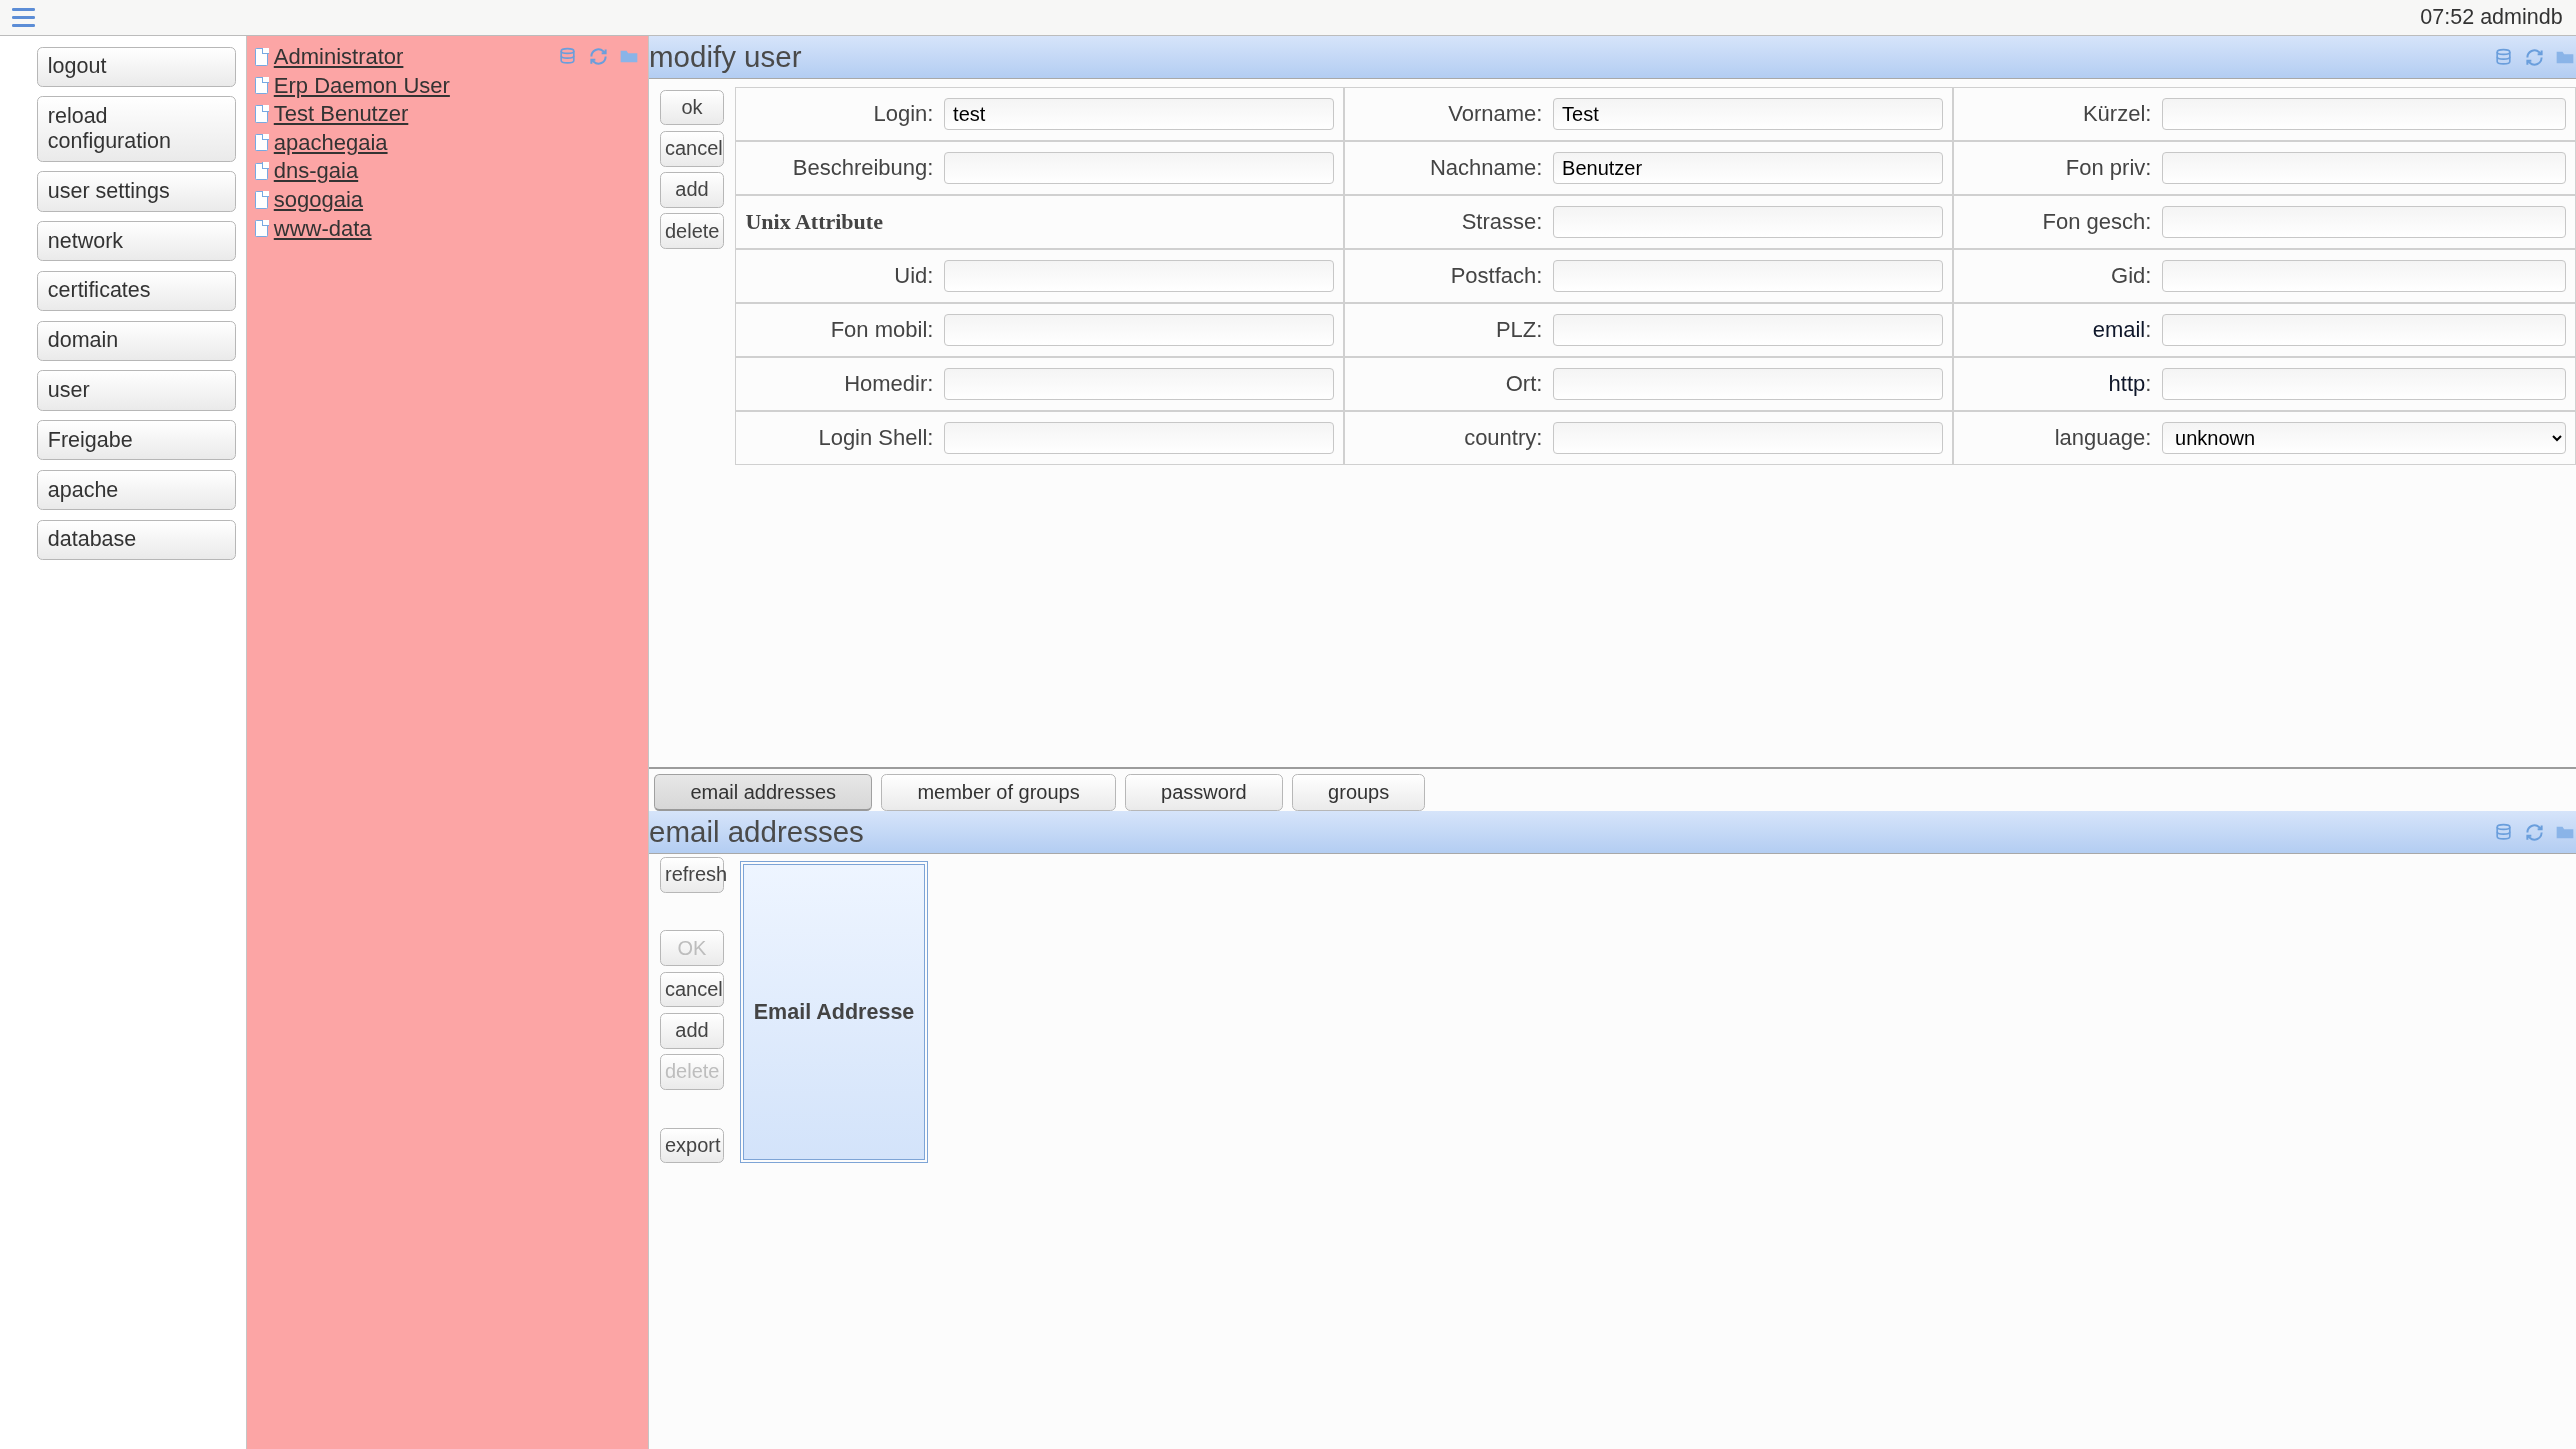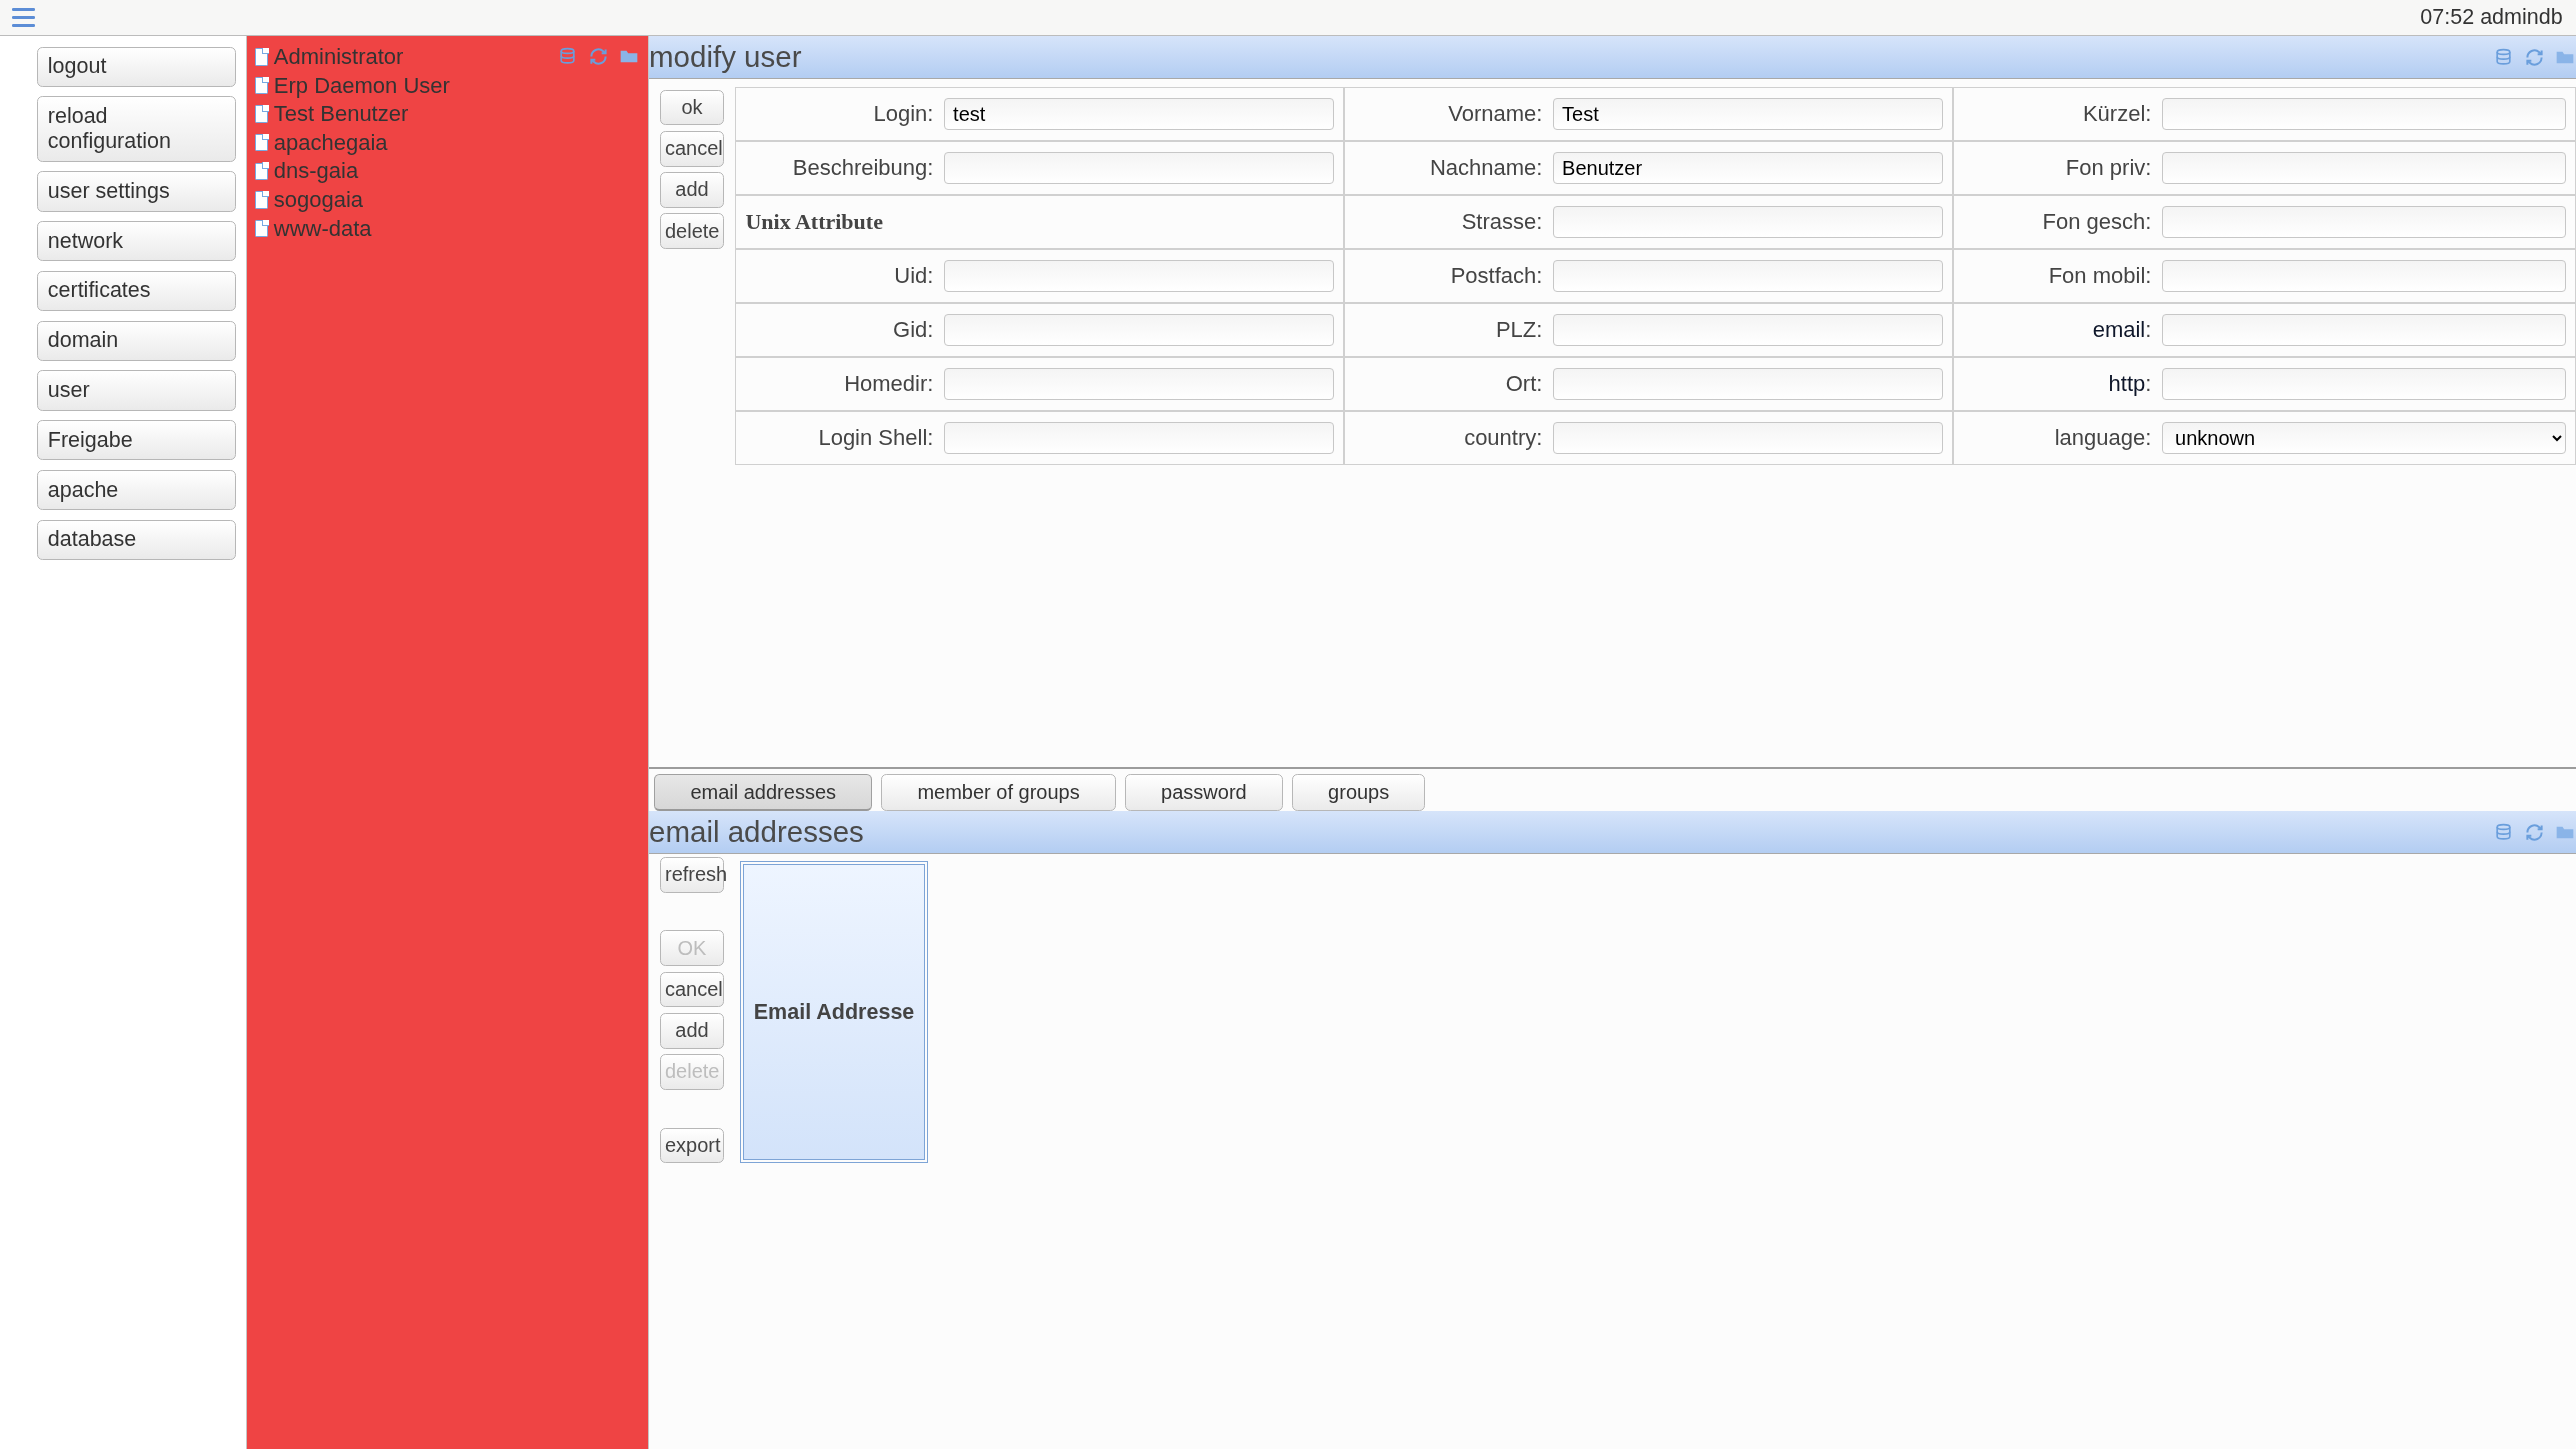--- a/index.html
+++ b/index.html
@@ -43,21 +43,21 @@
   .nav-btn {
     display: block; width: 199px; padding: 6.7px 9.4px; margin-bottom: 9.4px;
     border: 1.3px solid #b7b7b7; border-radius: 5.4px;
     background: linear-gradient(#ffffff, #eaeaea);
     text-align: left; font-size: 21.5px; color: #333; cursor: pointer; margin-left: 24px;
   }
 
   
   .userlist {
     width: 402px; position: relative; padding: 6.7px 5.4px 6.7px 8px;
-    border-right: 1.3px solid #c5c5c5; background: #ef4444;
+    border-right: 1.3px solid #c5c5c5; background: #fca5a5; text-decoration: underline;
   }
   .ul-item {
     display: flex; align-items: center; gap: 5.4px; padding: 1.3px 0;
     font-size: 22px; color: #333; cursor: pointer;
   }
   .file-icon {
     width: 13.4px; height: 17.4px;
     border: 1.3px solid #77a9e2; border-radius: 1.3px; position: relative;
     background: #fff;
   }
@@ -321,26 +321,26 @@
 
           <div class="cell">
               <span class="cell-label">Uid:</span>
             <input type="text" value="" style="">
             </div>
           <div class="cell">
               <span class="cell-label">Postfach:</span>
             <input type="text" value="" style="">
             </div>
           <div class="cell">
+              <span class="cell-label">Gid:</span>
+            <input type="text" value="" style="">
+            </div>
+
+          <div class="cell">
               <span class="cell-label">Fon mobil:</span>
-            <input type="text" value="" style="">
-            </div>
-
-          <div class="cell">
-              <span class="cell-label">Gid:</span>
             <input type="text" value="" style="">
             </div>
           <div class="cell">
               <span class="cell-label">PLZ:</span>
             <input type="text" value="" style="">
             </div>
           <div class="cell">
               <span class="cell-label"><span class="cell-link">email</span>:</span>
             <input type="text" value="" style="">
             </div>

